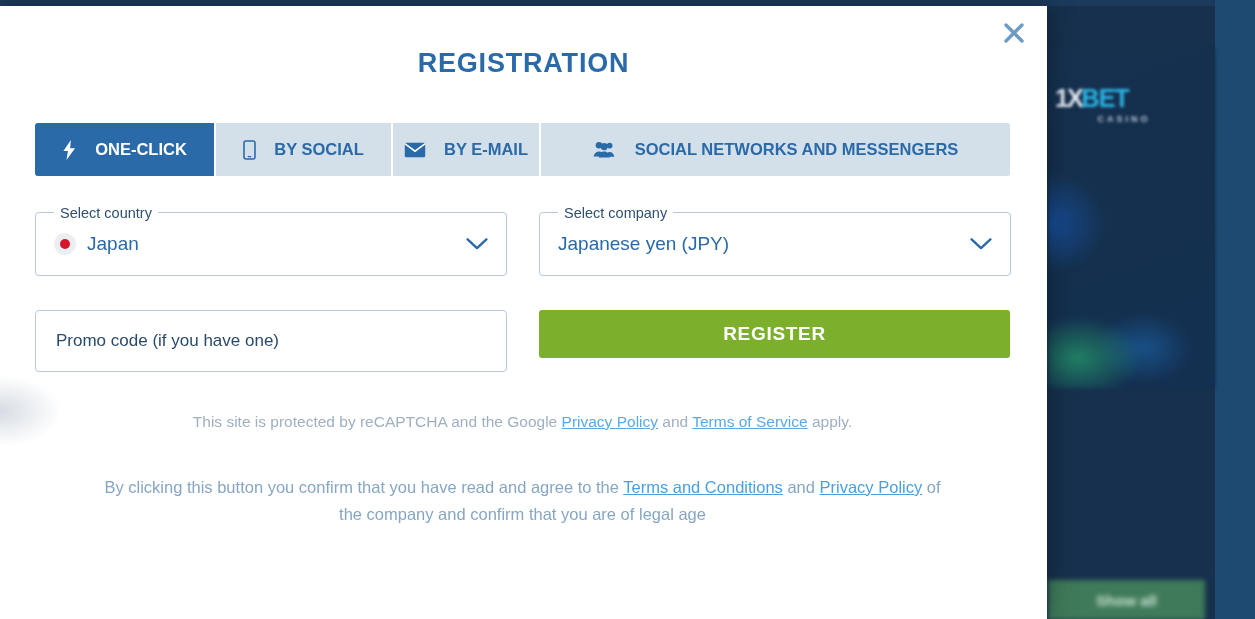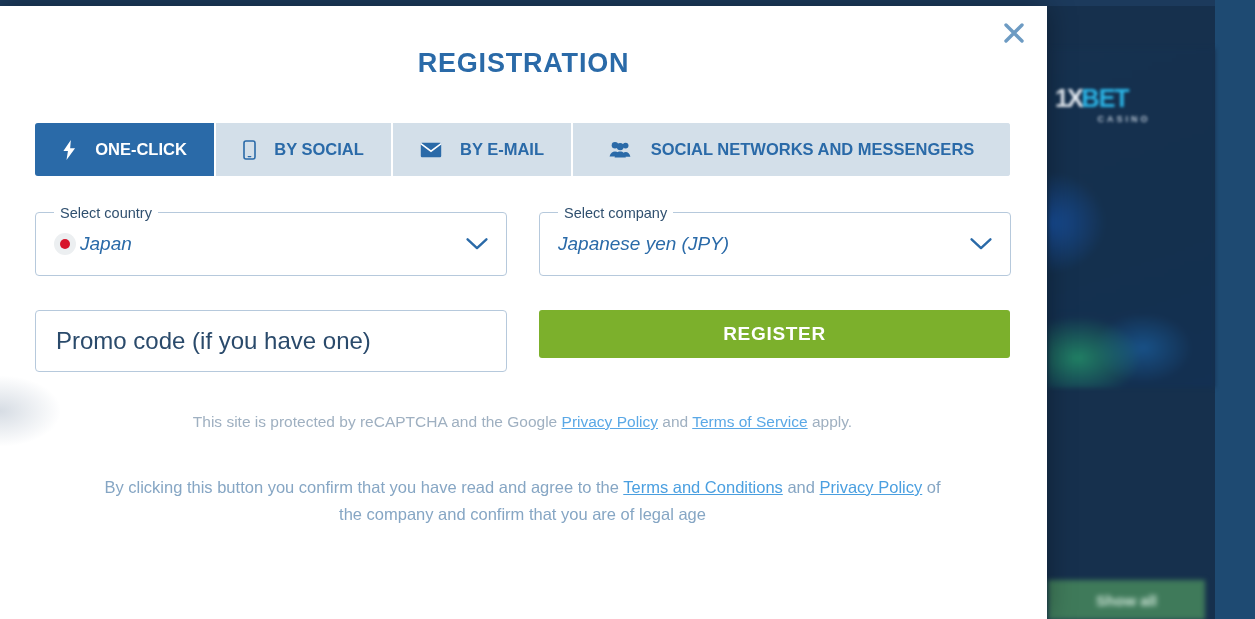--- a/index.html
+++ b/index.html
@@ -121,21 +121,21 @@
   .tab:last-child { border-right: none; }
   .tab.active {
     background: #2a6aa8;
     color: #ffffff;
   }
   .tab.active .tab-icon { color: #ffffff; }
   .tab-icon { display: flex; align-items: center; color: #2a6aa8; }
   .tab-icon svg { display: block; }
   #tab-one-click { width: 181px; }
   #tab-by-phone  { width: 177px; }
-  #tab-by-email  { width: 180px; }
+  #tab-by-email  { width: 148px; }
   #tab-social    { flex: 1; }
 
   
   .field-row {
     position: absolute; left: 35px; top: 206px;
     width: 1153px;
     display: flex; gap: 32px;
   }
   .select-wrap {
     position: relative;
@@ -151,21 +151,21 @@
     position: absolute; left: 18px; top: -9px;
     background: #fff;
     padding: 0 6px;
     font-size: 14.5px;
     color: #30506f;
     line-height: 18px;
   }
   .select-value {
     font-size: 19px;
     color: #2a6aa8;
-    display: flex; align-items: flex-start; gap: 4px; font-style: italic;
+    display: flex; align-items: flex-start; gap: 11px;
   }
   .flag-jp {
     width: 22px; height: 22px; border-radius: 50%;
     background: #eceff1;
     display: flex; align-items: center; justify-content: center;
     flex: 0 0 auto;
   }
   .flag-jp .dot {
     width: 10px; height: 10px; border-radius: 50%; background: #d7152b;
   }
@@ -181,21 +181,21 @@
   .action-row {
     position: absolute; left: 35px; top: 304px;
     width: 975px;
     display: flex; gap: 32px;
   }
   #promo-input {
     width: 472px; height: 62px;
     border: 1px solid #b6c9dc;
     border-radius: 4px;
     padding: 0 20px;
-    font-size: 24px;
+    font-size: 17px;
     color: #2a4a6b;
     font-family: "Liberation Sans", sans-serif;
     background: #fff;
     outline: none;
   }
   #promo-input::placeholder { color: #2a4a6b; opacity: 1; }
   #register-btn {
     width: 471px; height: 48px;
     background: #7cb02c;
     border: none;

